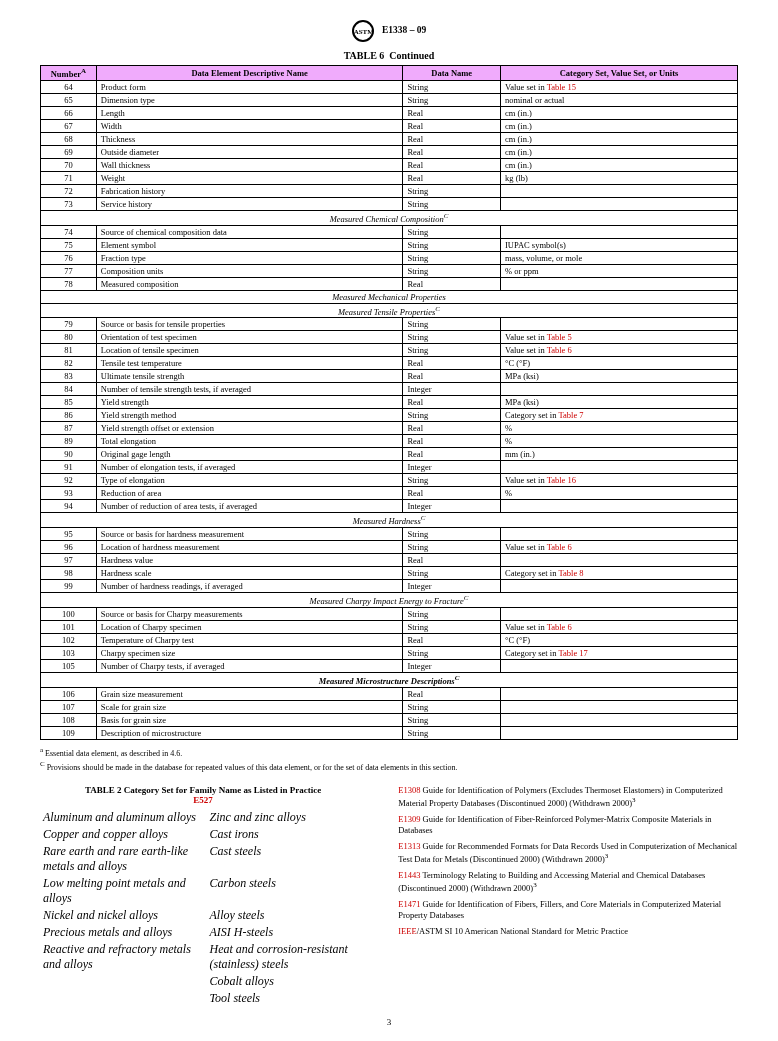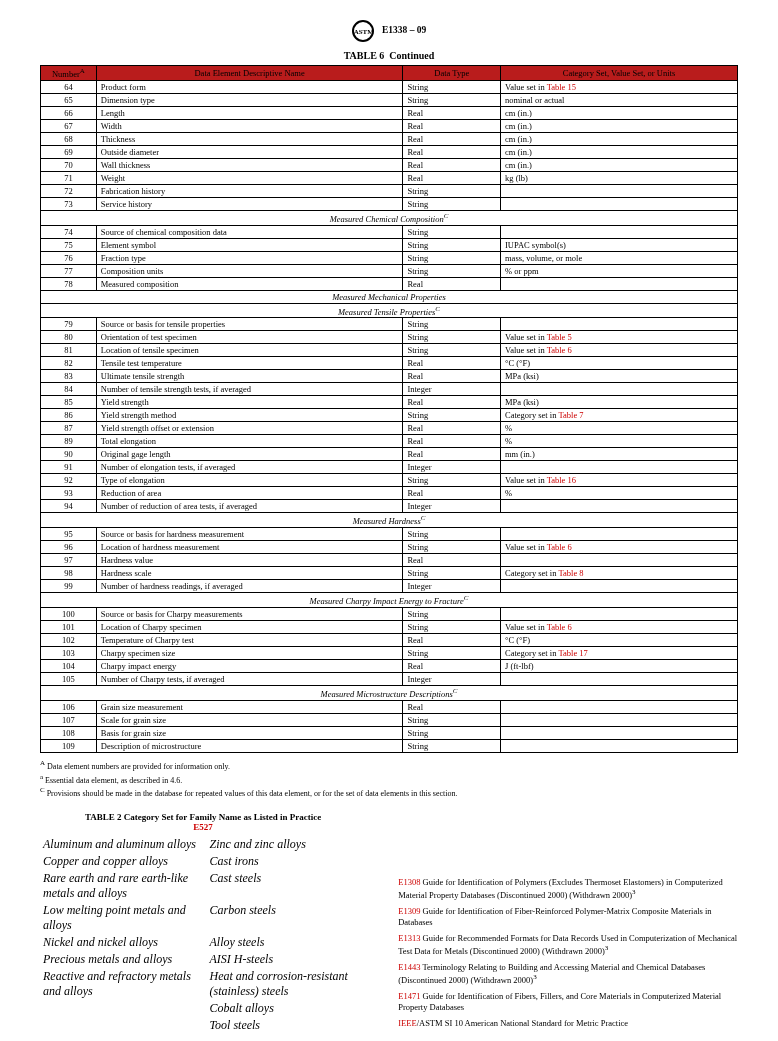--- a/index.html
+++ b/index.html
@@ -26,22 +26,22 @@
       width: 100%;
       border-collapse: collapse;
       font-size: 8.5px;
     }
     table.main-table th, table.main-table td {
       border: 1px solid #000;
       padding: 1px 4px;
       vertical-align: middle;
     }
     table.main-table th {
-      font-weight: normal;
-      background: #b91c1c;
+      font-weight: bold;
+      background: #f0abfc;
     }
     table.main-table td.num {
       text-align: center;
     }
     table.main-table tr.section-header td {
       text-align: center;
       font-style: italic;
       border-top: 1px solid #000;
       border-bottom: 1px solid #000;
     }
@@ -52,21 +52,20 @@
     .link { color: #cc0000; text-decoration: none; }
     .footnotes {
       margin-top: 6px;
       font-size: 8px;
     }
     .footnotes p { margin-bottom: 2px; }
     .bottom-section {
       display: flex;
       gap: 32px;
       margin-top: 14px;
-      align-items: flex-end;
     }
     .table2-container {
       width: 48%;
     }
     .table2-title {
       font-size: 9px;
       font-weight: bold;
       text-align: center;
       margin-bottom: 4px;
     }
@@ -124,21 +123,21 @@
 
 <div class="table-title">
   <strong><span>TABLE 6</span>&nbsp;&nbsp;<span>Continued</span></strong>
 </div>
 
 <table class="main-table">
   <thead>
     <tr>
       <th style="width:8%">Number<sup>A</sup></th>
       <th style="width:44%">Data Element Descriptive Name</th>
-      <th style="width:14%">Data Type</th>
+      <th style="width:14%">Data Name</th>
       <th style="width:34%">Category Set, Value Set, or Units</th>
     </tr>
   </thead>
   <tbody id="table-body">
   <tr>
       <td class="num">64</td>
       <td>Product form</td>
       <td>String</td>
       <td>Value set in <span class="link">Table 15</span></td>
     </tr>
@@ -379,33 +378,27 @@
       <td>Real</td>
       <td>°C (°F)</td>
     </tr>
       <tr>
       <td class="num">103</td>
       <td>Charpy specimen size</td>
       <td>String</td>
       <td>Category set in <span class="link">Table 17</span></td>
     </tr>
       <tr>
-      <td class="num">104</td>
-      <td>Charpy impact energy</td>
-      <td>Real</td>
-      <td>J (ft-lbf)</td>
-    </tr>
-      <tr>
       <td class="num">105</td>
       <td>Number of Charpy tests, if averaged</td>
       <td>Integer</td>
       <td></td>
     </tr>
       <tr class="section-header">
-        <td colspan="4" style="text-align:center;font-style:italic;font-weight:normal">Measured Microstructure Descriptions<sup>C</sup></td>
+        <td colspan="4" style="text-align:center;font-style:italic;font-weight:bold">Measured Microstructure Descriptions<sup>C</sup></td>
       </tr>
       <tr>
       <td class="num">106</td>
       <td>Grain size measurement</td>
       <td>Real</td>
       <td></td>
     </tr>
       <tr>
       <td class="num">107</td>
       <td>Scale for grain size</td>
@@ -421,21 +414,20 @@
       <tr>
       <td class="num">109</td>
       <td>Description of microstructure</td>
       <td>String</td>
       <td></td>
     </tr>
     </tbody>
 </table>
 
 <div class="footnotes">
-  <p><sup>A</sup> Data element numbers are provided for information only.</p>
   <p><sup>a</sup> Essential data element, as described in 4.6.</p>
   <p><sup>C</sup> Provisions should be made in the database for repeated values of this data element, or for the set of data elements in this section.</p>
 </div>
 
 <div class="bottom-section">
   <div class="table2-container">
     <div class="table2-title">
       <strong>TABLE 2 Category Set for Family Name as Listed in Practice<br><span class="red">E527</span></strong>
     </div>
     <table class="table2">

